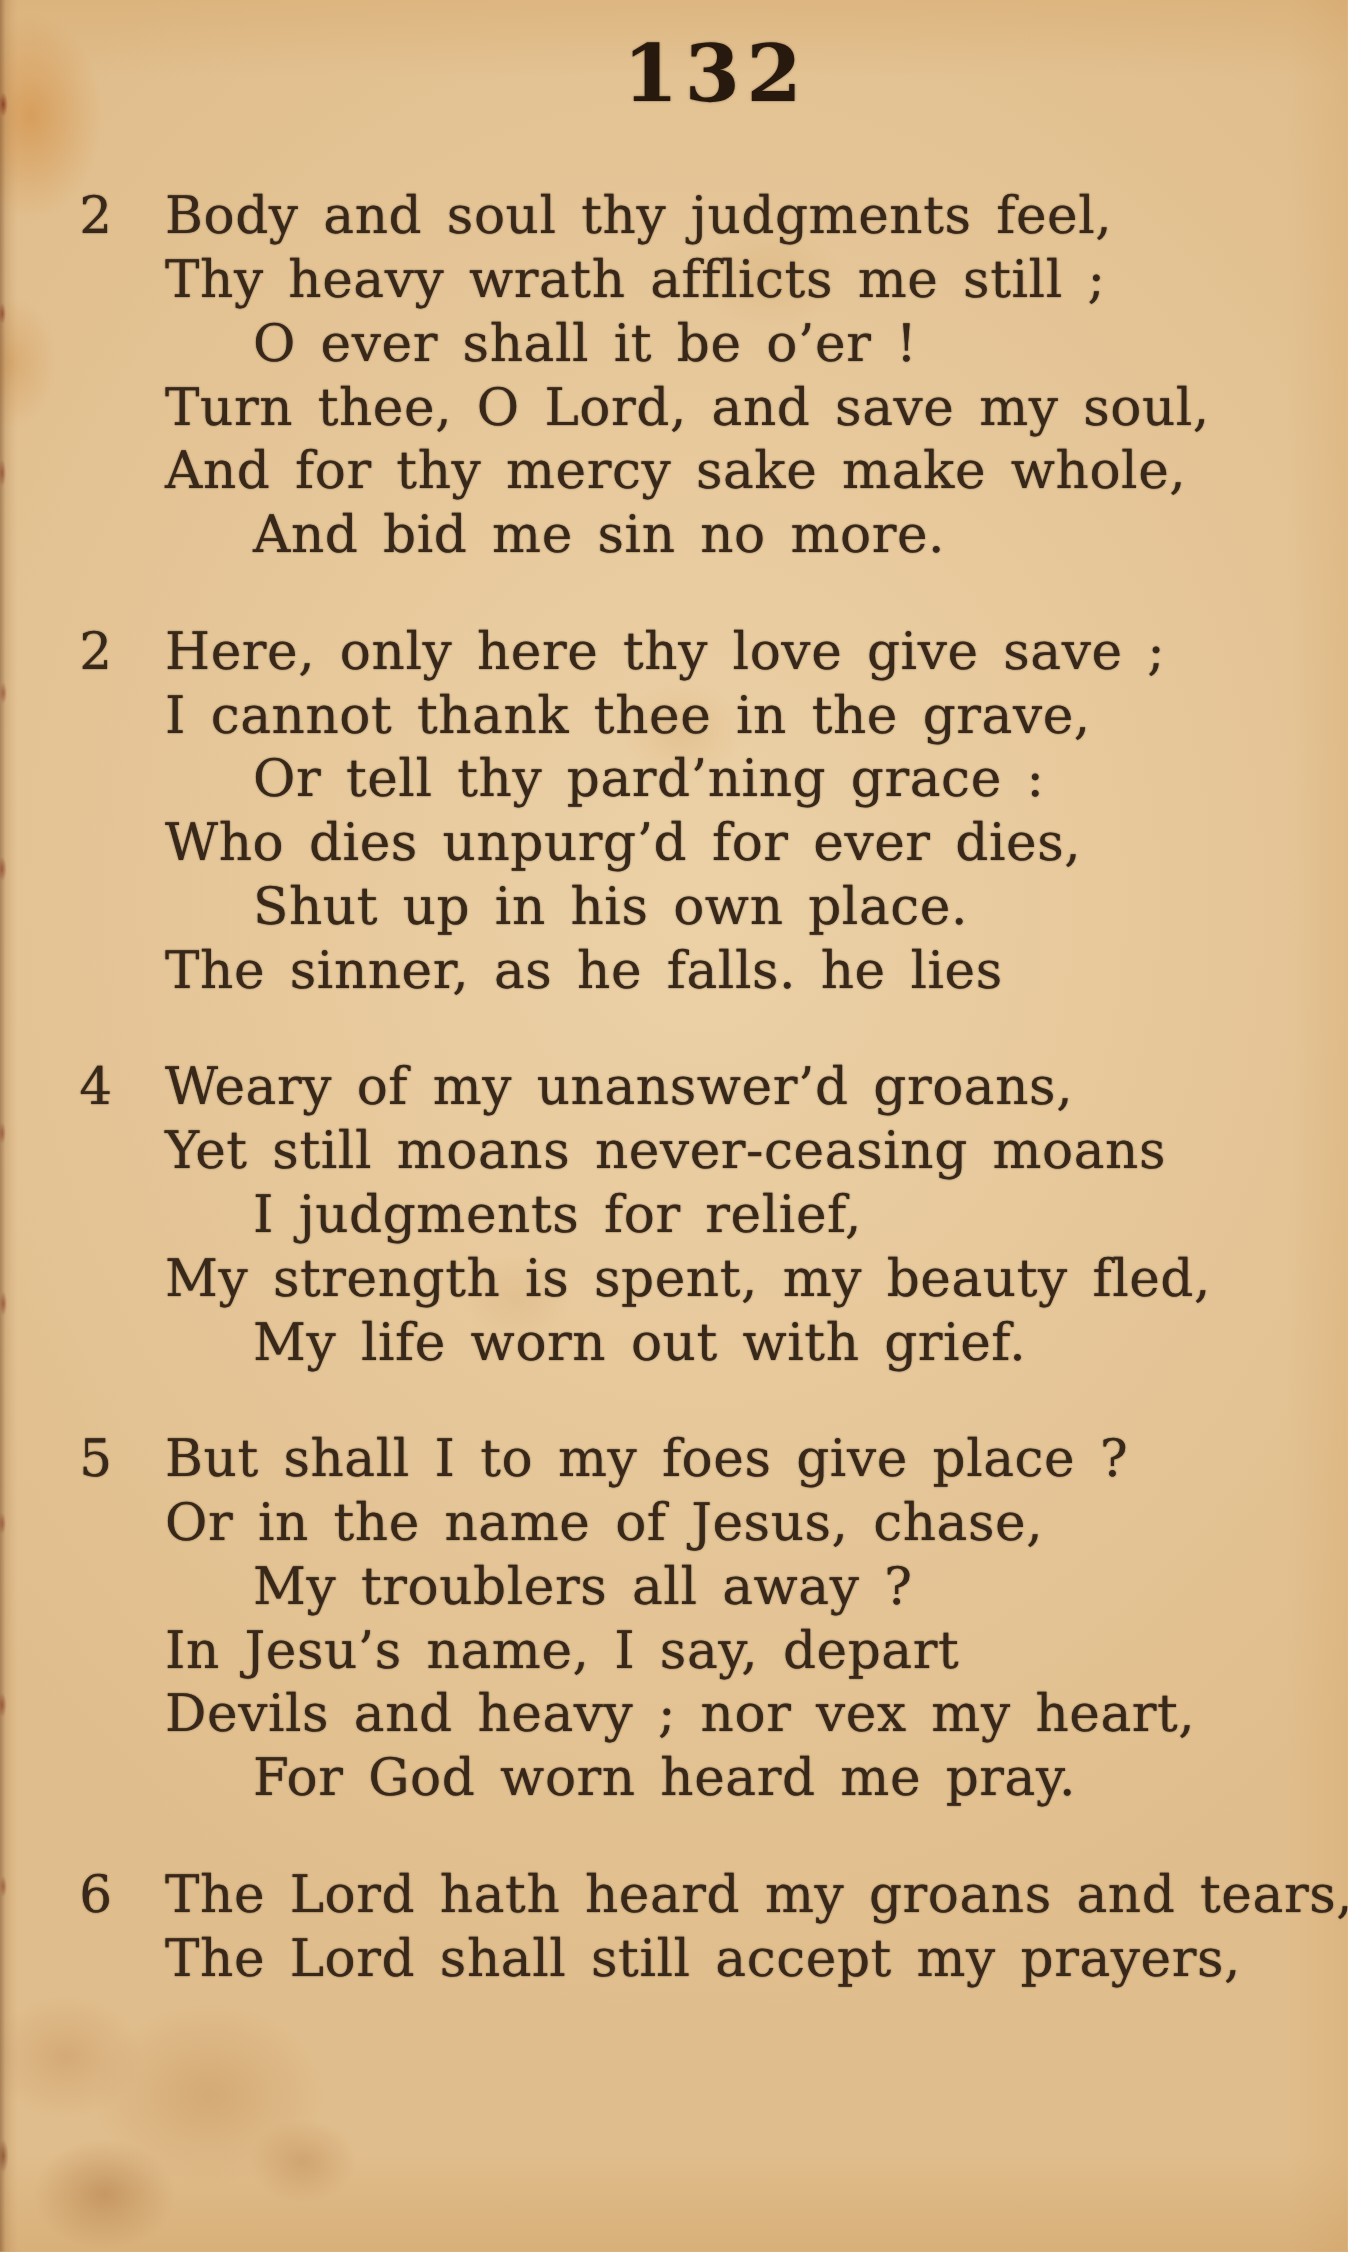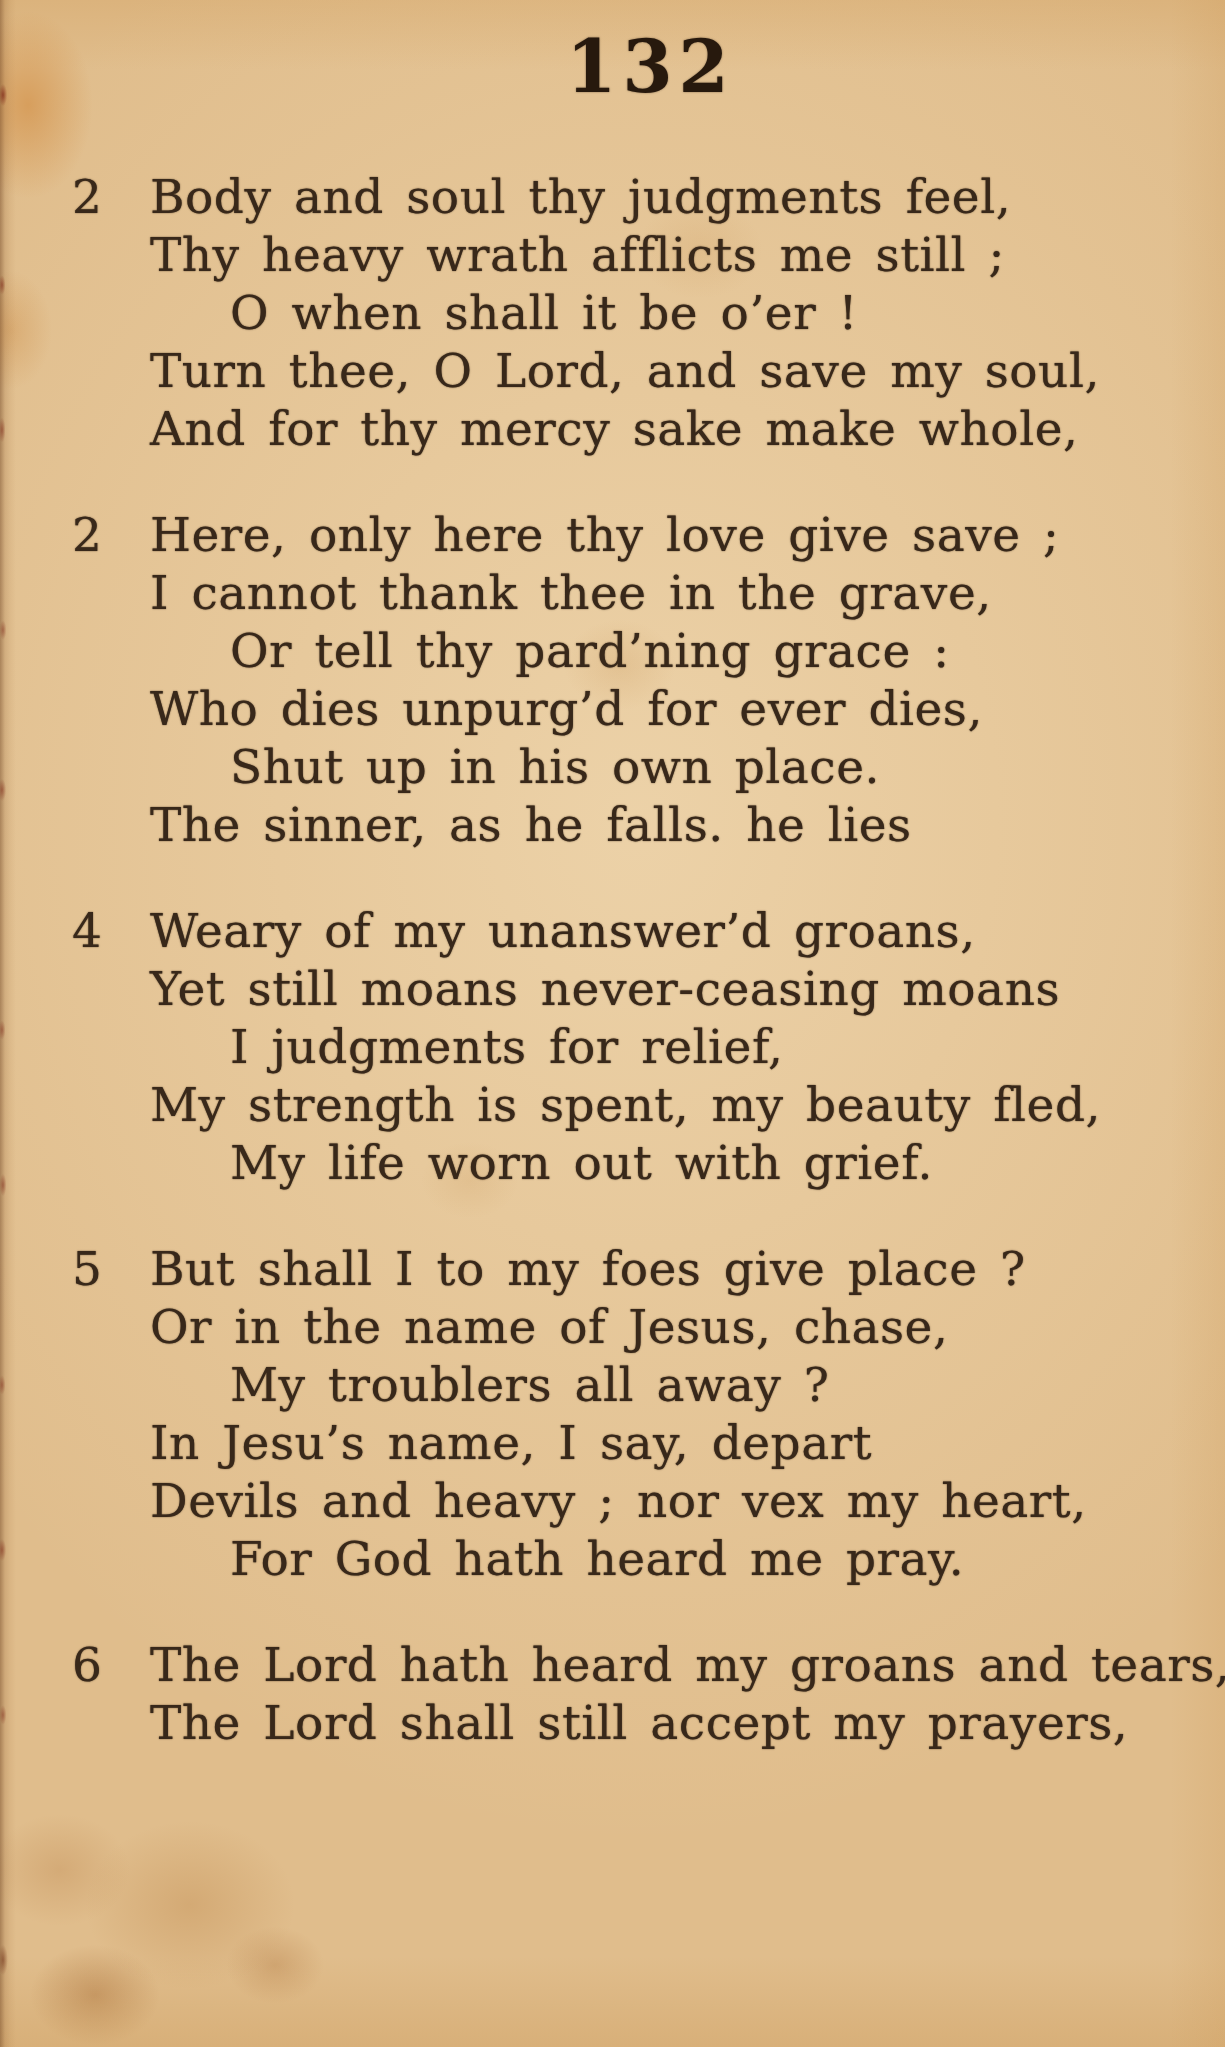--- a/index.html
+++ b/index.html
@@ -76,23 +76,24 @@
 </head>
 <body>
 
 <div class="page">
   <div class="page-number">132</div>
   <div class="hymn" id="hymn">
       <div class="stanza">
         <span class="num">2</span>
         <div class="line">Body and soul thy judgments feel,</div>
         <div class="line">Thy heavy wrath afflicts me still ;</div>
-        <div class="line indent">O when shall it be o’er !</div>
+        <div class="line indent">O ever shall it be o’er !</div>
         <div class="line">Turn thee, O Lord, and save my soul,</div>
         <div class="line">And for thy mercy sake make whole,</div>
+        <div class="line indent">And bid me sin no more.</div>
       </div>
       <div class="stanza">
         <span class="num">2</span>
         <div class="line">Here, only here thy love give save ;</div>
         <div class="line">I cannot thank thee in the grave,</div>
         <div class="line indent">Or tell thy pard’ning grace :</div>
         <div class="line">Who dies unpurg’d for ever dies,</div>
         <div class="line indent">Shut up in his own place.</div>
         <div class="line">The sinner, as he falls. he lies</div>
       </div>
@@ -104,21 +105,21 @@
         <div class="line">My strength is spent, my beauty fled,</div>
         <div class="line indent">My life worn out with grief.</div>
       </div>
       <div class="stanza">
         <span class="num">5</span>
         <div class="line">But shall I to my foes give place ?</div>
         <div class="line">Or in the name of Jesus, chase,</div>
         <div class="line indent">My troublers all away ?</div>
         <div class="line">In Jesu’s name, I say, depart</div>
         <div class="line">Devils and heavy ; nor vex my heart,</div>
-        <div class="line indent">For God hath heard me pray.</div>
+        <div class="line indent">For God worn heard me pray.</div>
       </div>
       <div class="stanza">
         <span class="num">6</span>
         <div class="line">The Lord hath heard my groans and tears,</div>
         <div class="line">The Lord shall still accept my prayers,</div>
       </div>
     </div>
 </div>
 
 </body></html>

